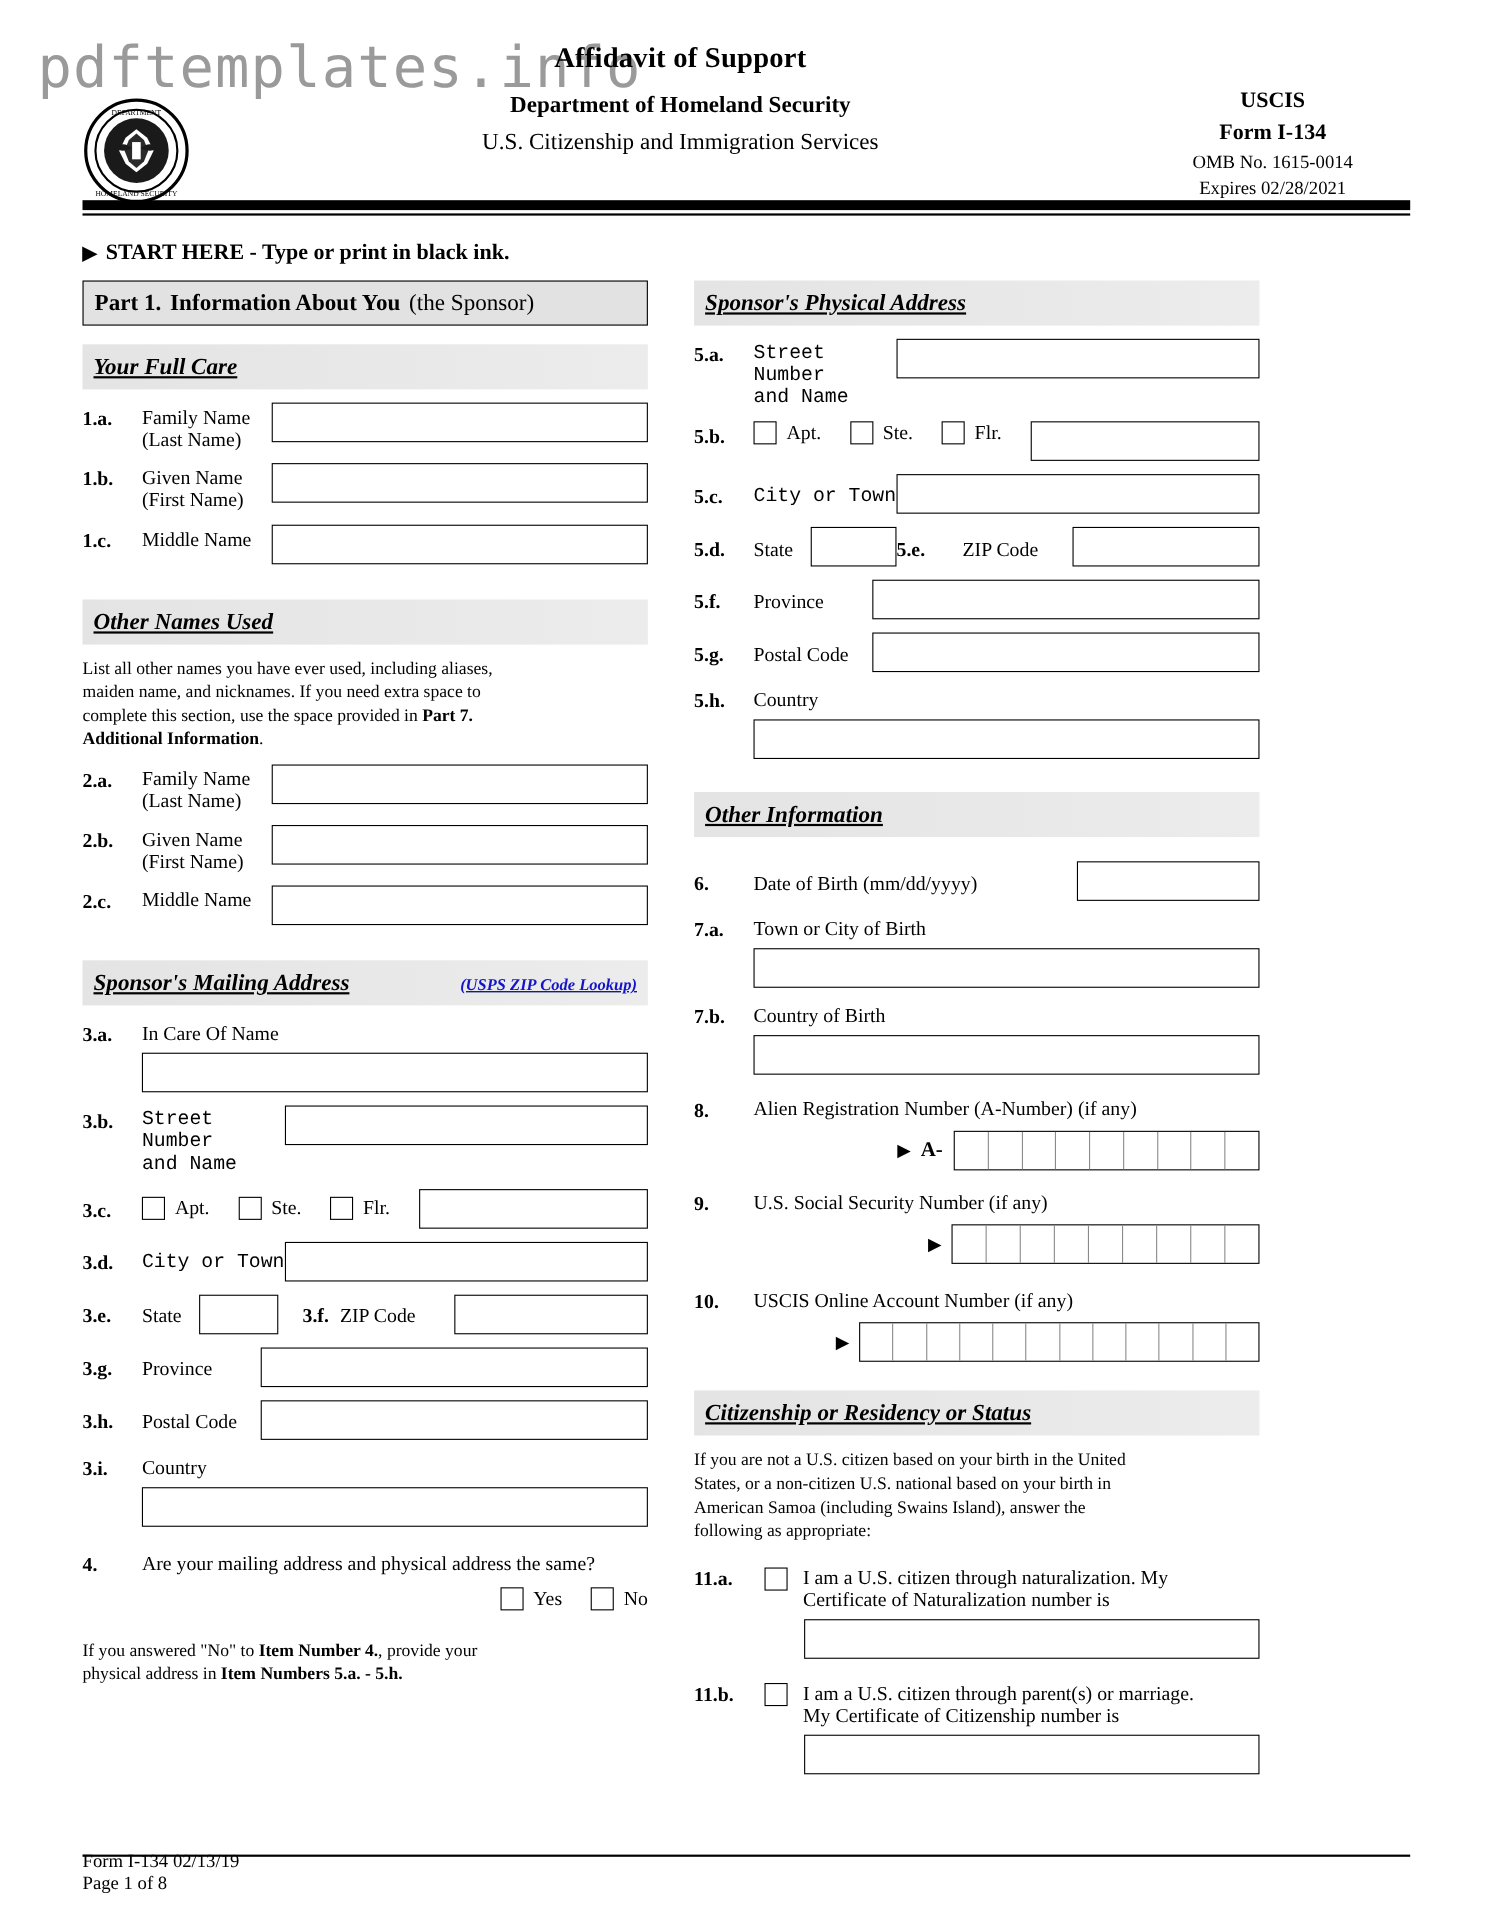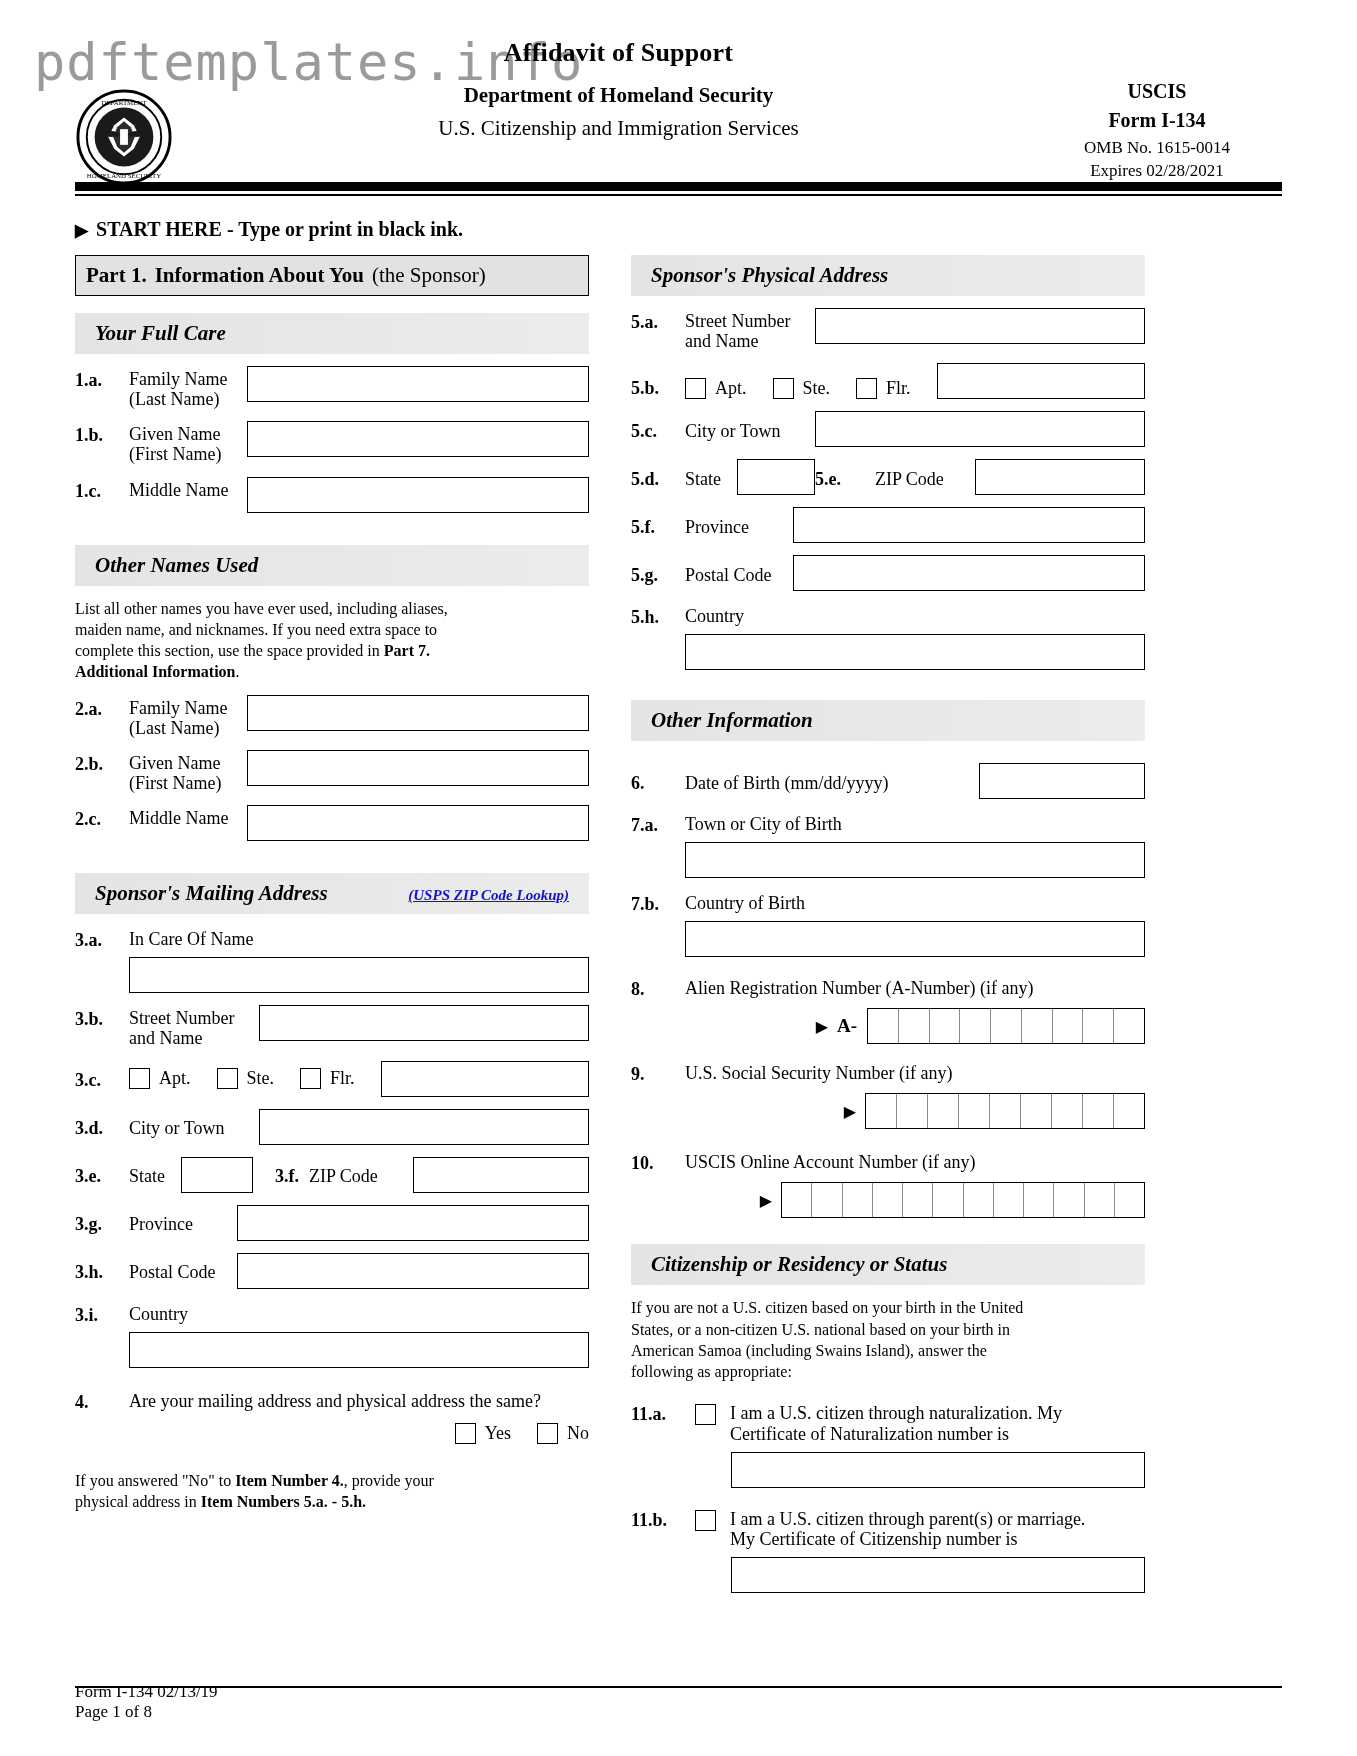--- a/index.html
+++ b/index.html
@@ -48,36 +48,36 @@
   .part-banner {
     border:1.6px solid #000; background:#e2e2e2;
     padding:7px 10px; font-size:21px;
     display:flex; align-items:baseline; gap:8px;
   }
   .part-banner b { font-weight:bold; }
   .part-banner .norm { font-weight:normal; }
 
   .sec-banner {
     background:linear-gradient(to right,#e4e4e4,#ececec);
-    padding:8px 20px; margin-top:17px;
+    padding:8px 10px; margin-top:17px;
     font-size:21px; font-weight:bold; font-style:italic;
-    display:flex; align-items:baseline; justify-content:space-between;
+    display:flex; align-items:baseline; justify-content:space-between;text-decoration:underline;
   }
   .sec-banner.plain { display:block; }
   .usps-link {
     color:#1414c8; font-size:15px; font-weight:bold; font-style:italic;
     text-decoration:underline; white-space:nowrap;
   }
 
   
   .row { display:flex; align-items:flex-start; margin-top:12px; }
   .num { width:54px; flex:none; font-size:18px; font-weight:bold; padding-top:4px; }
   .lbl { font-size:18px; line-height:1.12; padding-top:3px; }
   .lbl.two { width:118px; flex:none; }
-  .lbl.w130 { width:130px; flex:none; }
+  .lbl.w130 { width:130px; flex:none;font-family:Liberation Mono, monospace; }
 
   .box {
     border:1.7px solid #000; background:#fff;
     height:36px; box-sizing:border-box; flex:1 1 auto;
   }
 
   .para { font-size:16px; line-height:1.33; margin-top:12px; }
   .para b { font-weight:bold; }
 
   
@@ -318,21 +318,21 @@
 
       <div class="row">
         <div class="num">5.a.</div>
         <div class="lbl w130">
           <div>Street Number</div>
           <div>and Name</div>
         </div>
         <div class="box"></div>
       </div>
 
-      <div class="row" style="align-items:flex-end;">
+      <div class="row" style="align-items:flex-start;">
         <div class="num">5.b.</div>
         <div class="cbx-grp">
           <span class="cbx"></span>
           <span>Apt.</span>
         </div>
         <div class="cbx-grp">
           <span class="cbx"></span>
           <span>Ste.</span>
         </div>
         <div class="cbx-grp">

